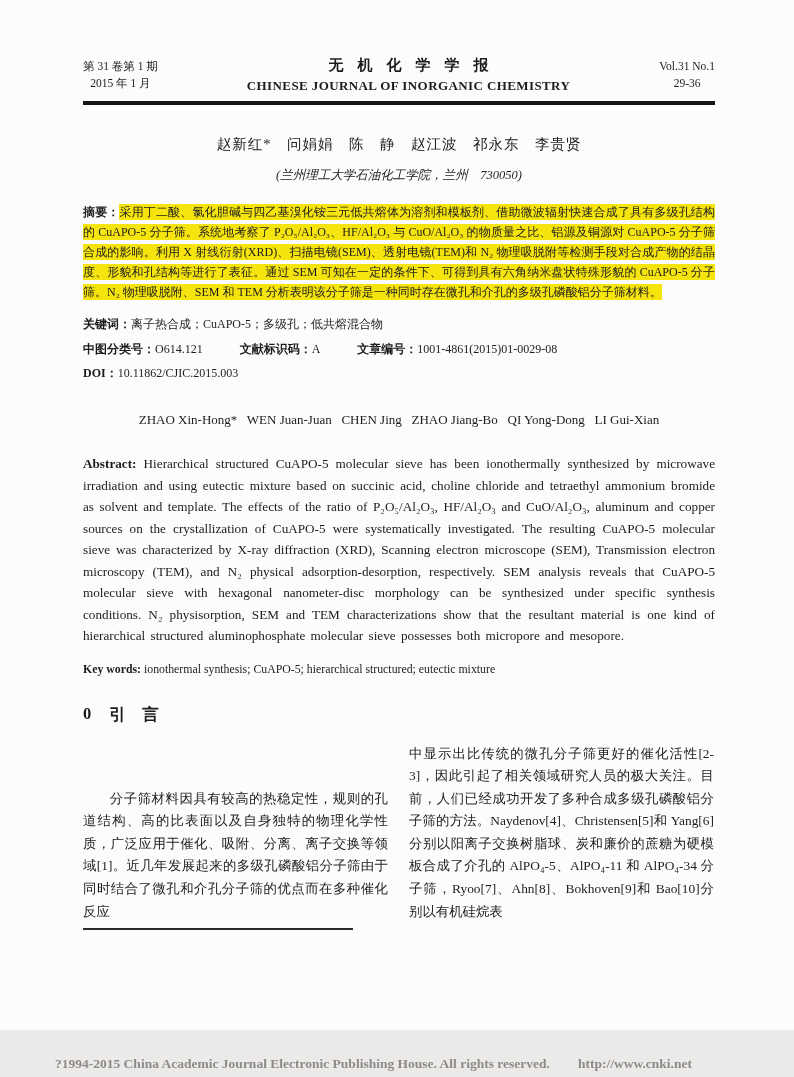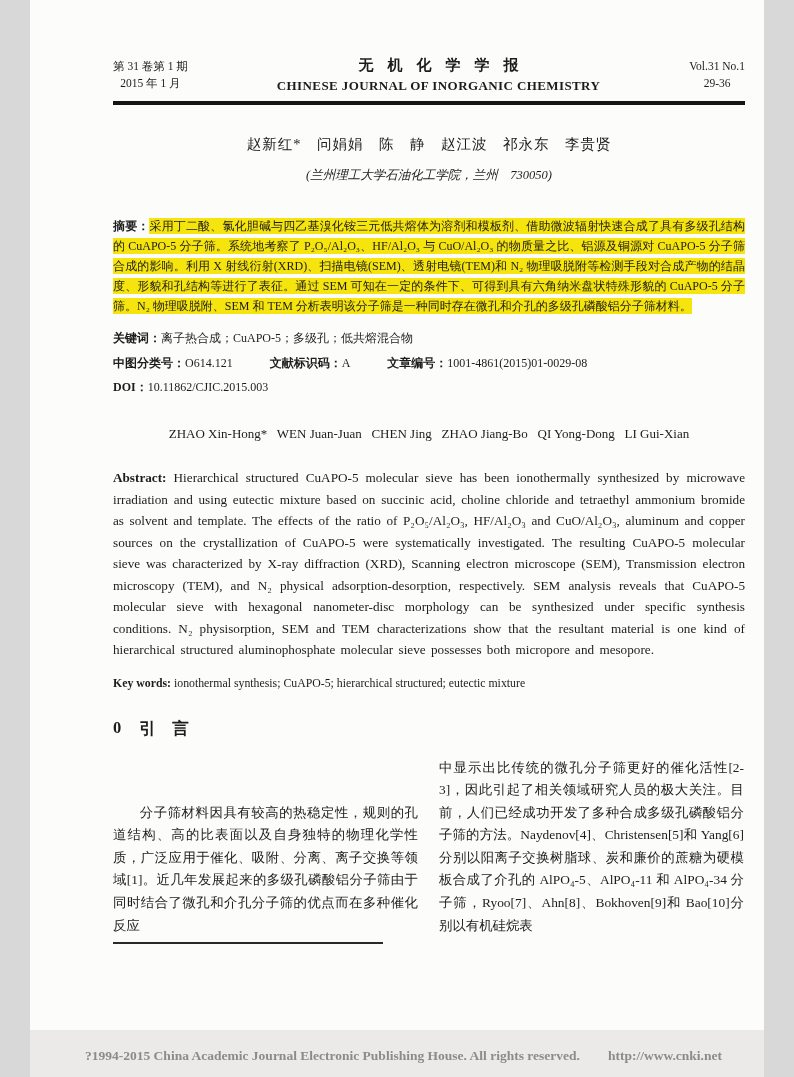--- a/index.html
+++ b/index.html
@@ -1,18 +1,18 @@
 <!DOCTYPE html>
 <html><head>
 <meta charset="utf-8">
 <style>
   html,body { margin:0; padding:0; background:#d8d8d8; }
   .page {
     position:relative;
-    width:734px; height:1077px;
+    width:794px; height:1077px;
     margin:0 auto;
     background:#fcfcfb;
     font-family:"Liberation Serif", serif;
     color:#1c1c1c;
     overflow:hidden;
   }
   .content { width:632px; margin-left:83px; padding-top:56px; }
 
   
   .jheader { display:flex; justify-content:space-between; align-items:center; }
@@ -21,21 +21,21 @@
   .jname-cn { font-size:15px; font-weight:bold; letter-spacing:14px; padding-left:14px; }
   .jname-en { font-size:13px; font-weight:bold; letter-spacing:0.4px; margin-top:3px; }
   .jrule { border-bottom:4px solid #151515; margin-top:7px; }
 
   
   .title-cn { margin-top:36px; text-align:center; font-size:22px; font-weight:bold; letter-spacing:1px; }
   .authors-cn { margin-top:30px; text-align:center; font-size:14.5px; letter-spacing:1px; }
   .affil-cn { margin-top:13px; text-align:center; font-size:12.5px; font-style:italic; }
 
   
-  .abstract-cn { margin-top:32px; font-size:12px; line-height:20px; text-align:justify; }
+  .abstract-cn { margin-top:18px; font-size:12px; line-height:20px; text-align:justify; }
   .abstract-cn .lbl { font-weight:bold; }
   .hl { background:#f6e40e; box-decoration-break:clone; -webkit-box-decoration-break:clone; padding:1px 0; }
   .kline { margin-top:12px; font-size:12px; line-height:20px; }
   .kline .lbl { font-weight:bold;text-align:right; }
   .meta-line { margin-top:7px; font-size:12px; }
   .meta-line .group { margin-right:34px; }
   .meta-line .lbl { font-weight:bold; }
   .doi-line { margin-top:7px; font-size:12px; }
   .doi-line .lbl { font-weight:bold; }
 
@@ -60,21 +60,21 @@
   .fn-rule { width:270px; border-top:2px solid #2a2a2a; }
 
   
   .footer {
     position:absolute; left:0; bottom:0; width:794px; height:47px;
     background:#eceae8;
     color:#8d8b89;
     font-size:13.5px;
     font-weight:bold;
     display:flex; align-items:flex-start;
-    padding-top:18px; box-sizing:border-box;
+    padding-top:26px; box-sizing:border-box;
   }
   .footer .copyright { margin-left:55px; }
   .footer .url { margin-left:28px; }
 </style>
 </head>
 <body>
 
 <div class="page">
   <div class="content">
 

